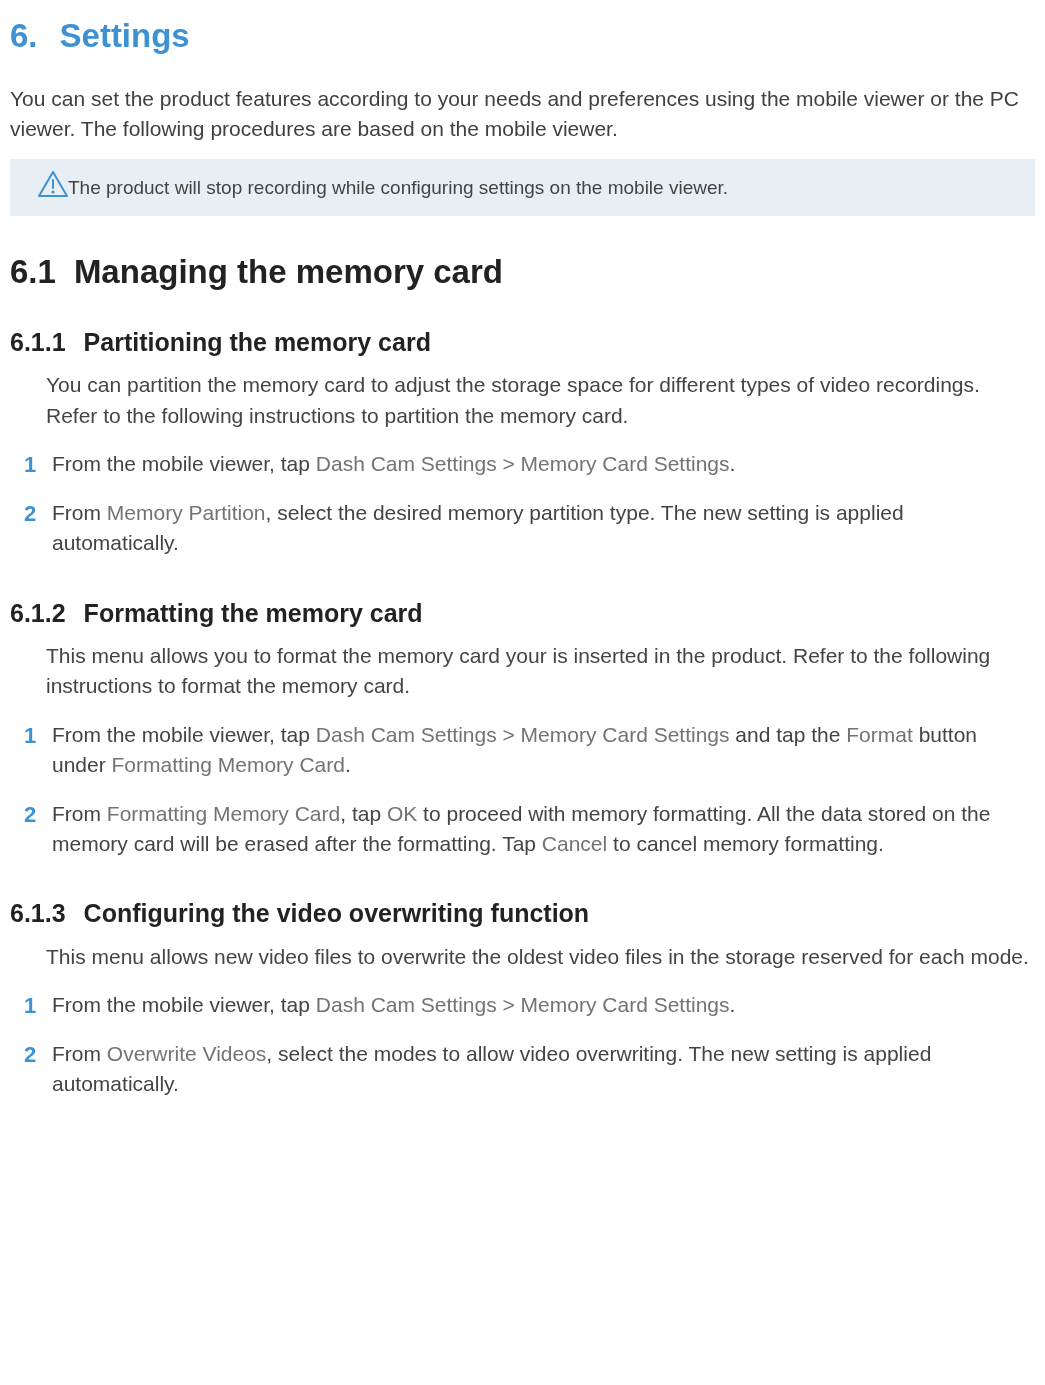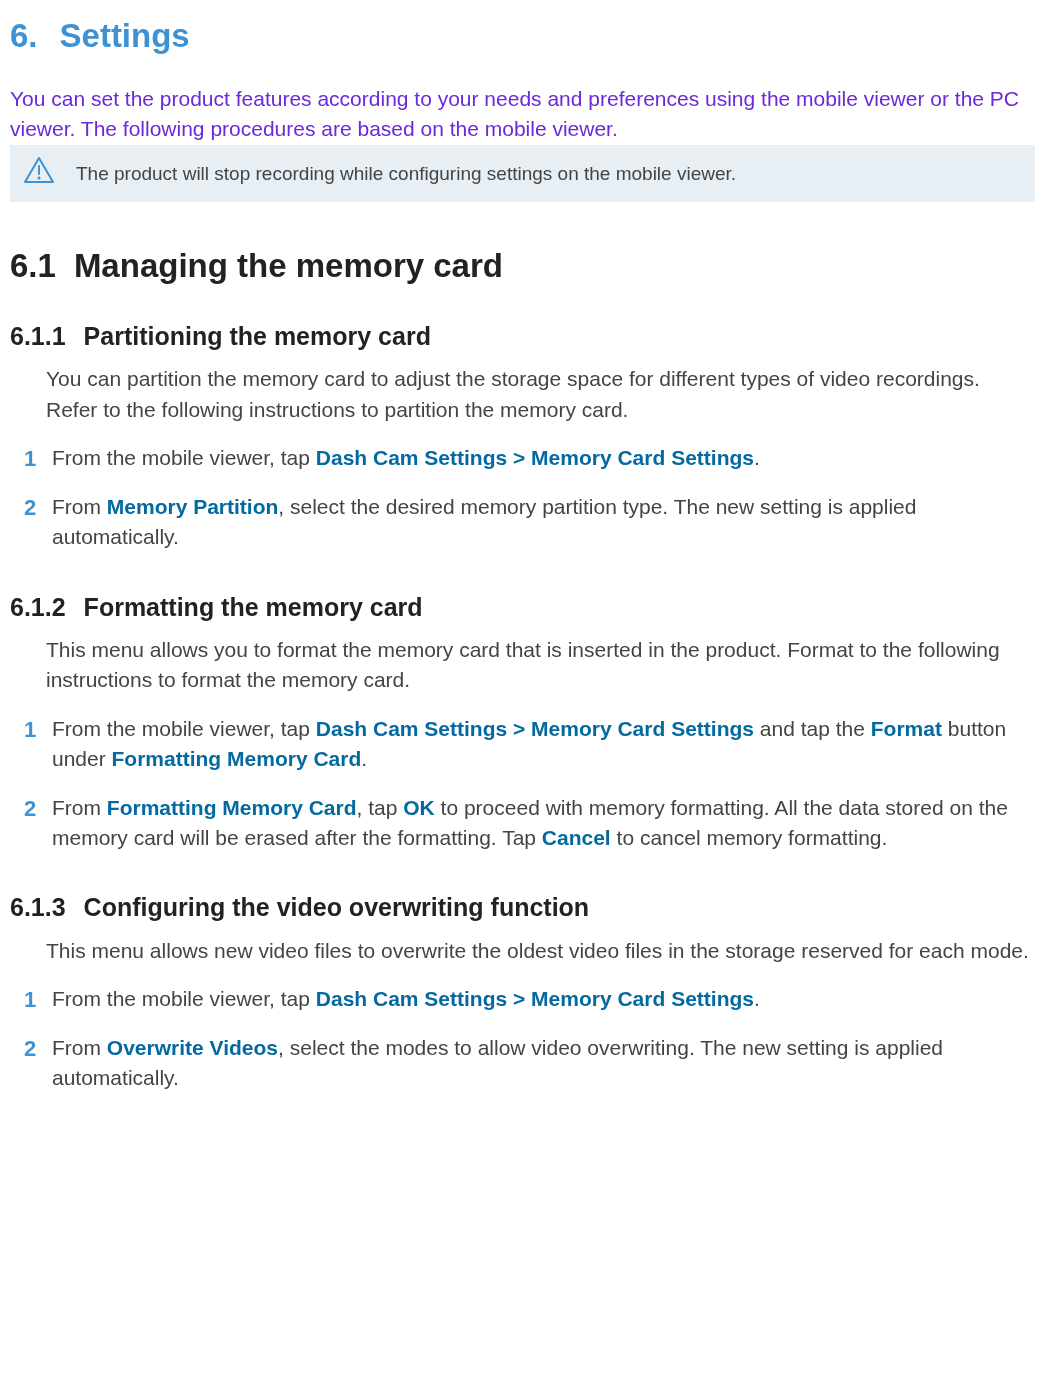--- a/index.html
+++ b/index.html
@@ -13,28 +13,28 @@
     line-height: 1.45;
     font-stretch: condensed;
   }
   .chapter-title {
     color: #3e92d1;
     font-size: 33px;
     font-weight: 700;
     margin-bottom: 24px;
   }
   .chapter-num { margin-right: 22px; }
-  .intro { margin-bottom: 0; color:#6d28d9; }
+  .intro { margin-bottom: 14px; color:#404040; }
   .callout {
     background: #e7eef4;
-    padding: 12px 14px;
+    padding: 12px 28px;
     display: flex;
     align-items: center;
-    gap: 22px;
-    margin-bottom: 40px;
+    gap: 0;
+    margin-bottom: 32px;
     font-size: 19px;
     color:#444;
   }
   .callout svg { flex: 0 0 auto; }
   h2.section {
     font-size: 33px;
     font-weight: 700;
     margin: 30px 0 28px 0;
     color:#222;
   }
@@ -55,21 +55,21 @@
     color:#444;
   }
   ol.steps li .step-num {
     position: absolute;
     left: 14px;
     top: 0;
     color: #3e92d1;
     font-weight: 700;
     font-size: 22px;
   }
-  .b { font-weight: 700; color:#0369a1; }
+  .b { font-weight: 400; color:#737373; }
 </style>
 </head>
 <body>
 
 <h1 class="chapter-title">
   <span class="chapter-num">6.</span><span>Settings</span>
 </h1>
 
 <p class="intro">You can set the product features according to your needs and preferences using the mobile viewer or the PC viewer. The following procedures are based on the mobile viewer.</p>
 
@@ -99,21 +99,21 @@
   </li>
   <li>
     <span class="step-num">2</span>
     <span>From </span><span class="b">Memory Partition</span><span>, select the desired memory partition type. The new setting is applied automatically.</span>
   </li>
 </ol>
 
 <h3 class="subsection">
   <span class="num">6.1.2</span><span>Formatting the memory card</span>
 </h3>
-<p class="body-p">This menu allows you to format the memory card that is inserted in the product. Format to the following instructions to format the memory card.</p>
+<p class="body-p">This menu allows you to format the memory card your is inserted in the product. Refer to the following instructions to format the memory card.</p>
 <ol class="steps">
   <li>
     <span class="step-num">1</span>
     <span>From the mobile viewer, tap </span><span class="b">Dash Cam Settings &gt; Memory Card Settings</span><span> and tap the </span><span class="b">Format</span><span> button under </span><span class="b">Formatting Memory Card</span><span>.</span>
   </li>
   <li>
     <span class="step-num">2</span>
     <span>From </span><span class="b">Formatting Memory Card</span><span>, tap </span><span class="b">OK</span><span> to proceed with memory formatting. All the data stored on the memory card will be erased after the formatting. Tap </span><span class="b">Cancel</span><span> to cancel memory formatting.</span>
   </li>
 </ol>

